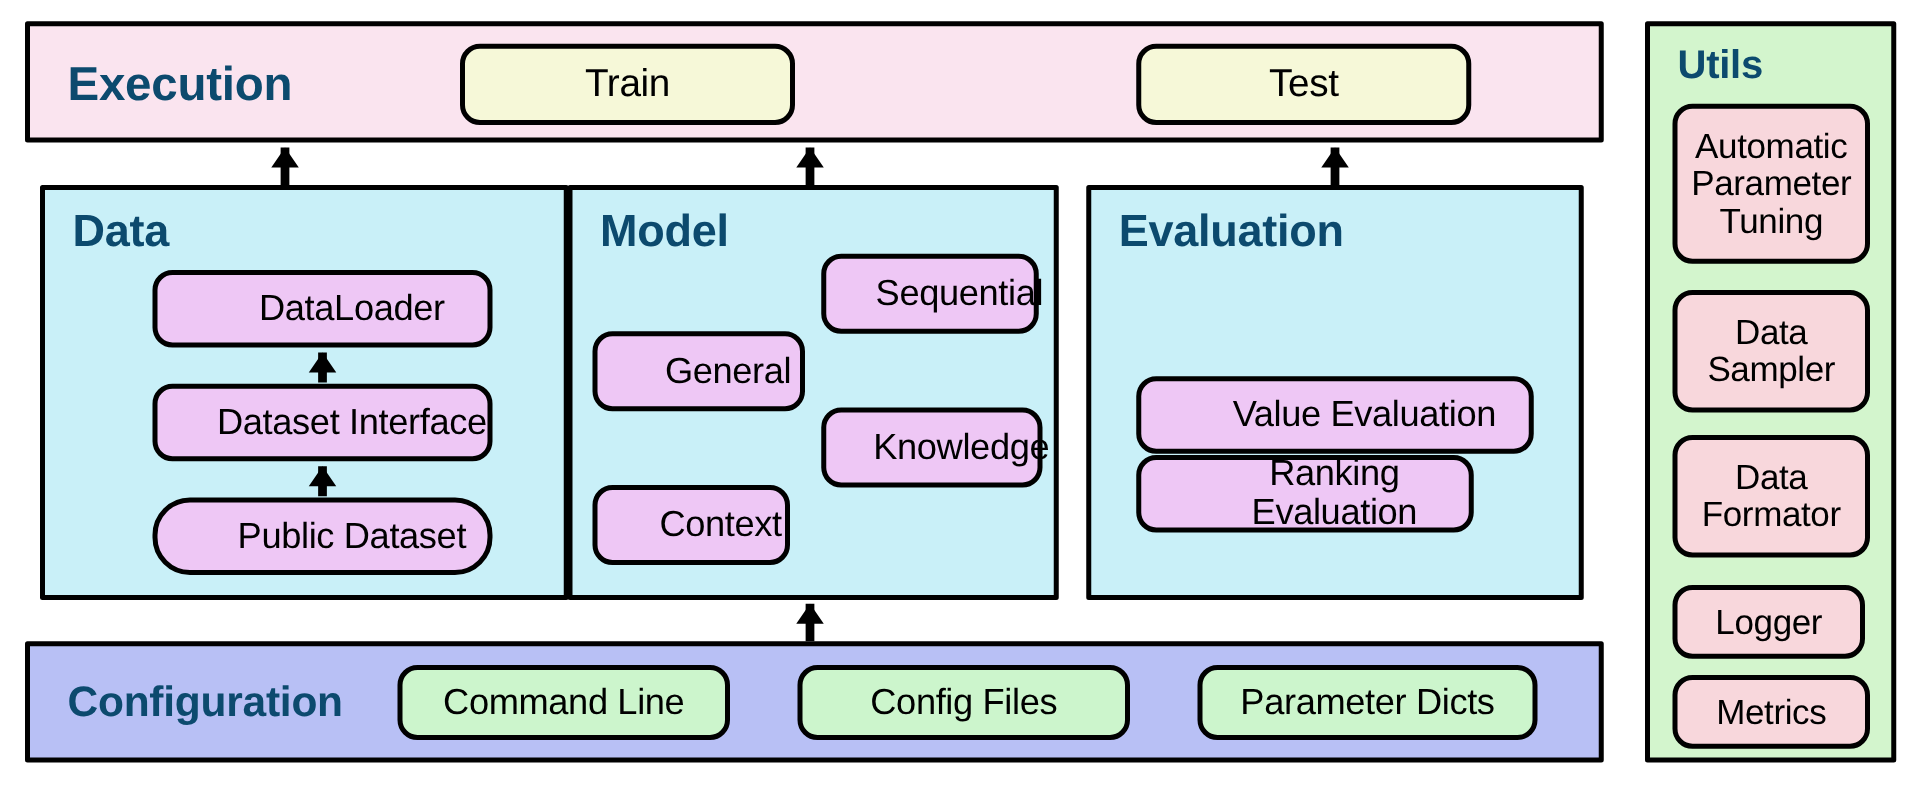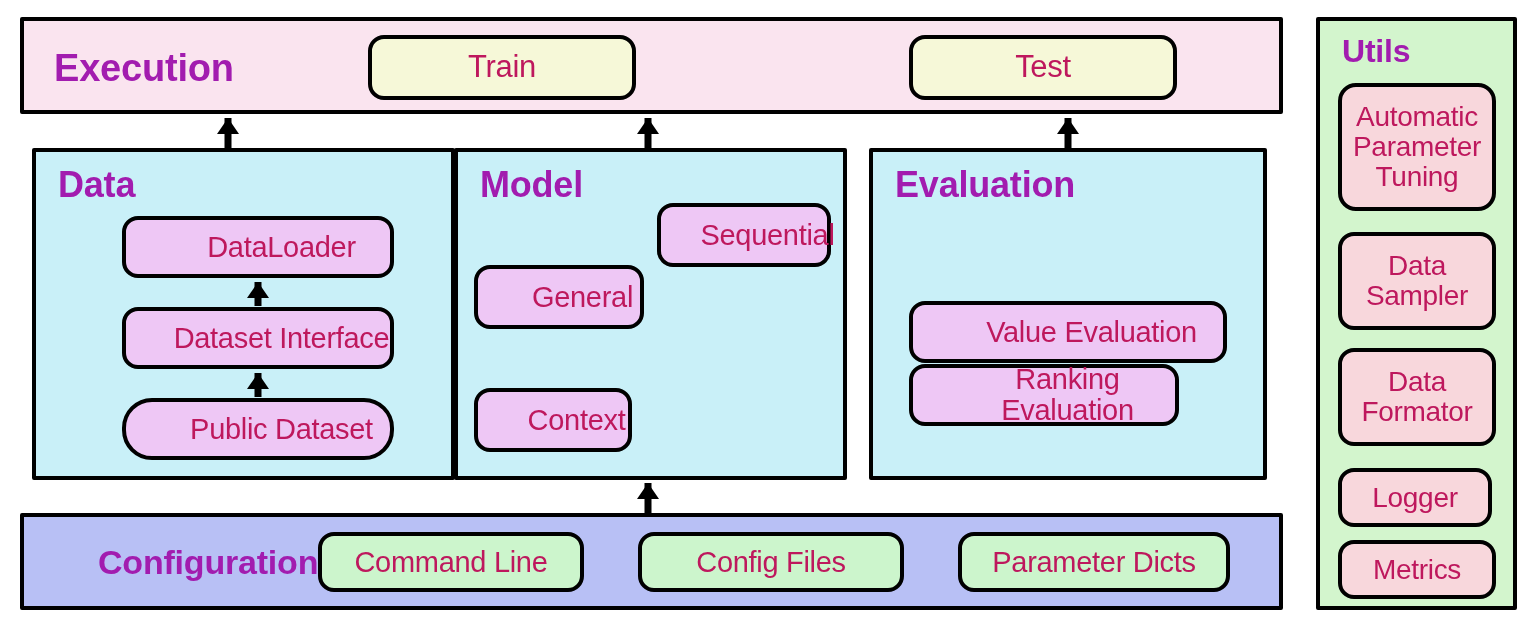--- a/index.html
+++ b/index.html
@@ -24,36 +24,36 @@
   
   .panel {
     position: absolute;
     box-sizing: border-box;
     border: 4px solid #000000;
     border-radius: 2px;
   }
   .panel-title {
     position: absolute;
     font-weight: bold;
-    color: #a21caf;
+    color: #0c4a6e;
     white-space: nowrap;
     letter-spacing: -0.2px;
   }
 
   
   .node {
     position: absolute;
     box-sizing: border-box;
     border: 4px solid #000000;
     border-radius: 16px;
     display: flex;
     align-items: center;
     justify-content: center;
     text-align: center;
-    color: #be185d;
+    color: #000000;
     line-height: 1.06;
     white-space: pre-line;
     letter-spacing: -0.3px;
   }
 
   
   .bg-exec    { background: #fae4ef; }
   .bg-section { background: #c9f0f8; }
   .bg-config  { background: #b8c0f5; }
   .bg-utils   { background: #d3f5cd; }
@@ -136,51 +136,52 @@
   <div class="node node-violet" style="left:122px; top:398px; width:272px; height:62px; font-size:29px;border-radius:30px;">Public Dataset</div>
 
   <div class="panel bg-section" style="left:454px; top:148px; width:393px; height:332px;">
     <div class="panel-title" style="left:22px; top:12px; font-size:36px;">Model</div>
   </div>
 
   <div class="node node-violet" style="left:657px; top:203px; width:174px; height:64px; font-size:29px;">Sequential</div>
 
   <div class="node node-violet" style="left:474px; top:265px; width:170px; height:64px; font-size:29px;">General</div>
 
+  <div class="node node-violet" style="left:657px; top:326px; width:177px; height:64px; font-size:29px;">Knowledge</div>
 
   <div class="node node-violet" style="left:474px; top:388px; width:158px; height:64px; font-size:29px;">Context</div>
 
   <div class="panel bg-section" style="left:869px; top:148px; width:398px; height:332px;">
     <div class="panel-title" style="left:22px; top:12px; font-size:36px;">Evaluation</div>
   </div>
 
   <div class="node node-violet" style="left:909px; top:266px; width:318px; height:62px; font-size:29px;margin-top:35px;">Value Evaluation</div>
 
   <div class="node node-violet" style="left:909px; top:364px; width:270px; height:62px; font-size:29px;">Ranking Evaluation</div>
 
   <div class="arrow" style="left:648px; top:483px; height:30px;">
     <div class="shaft" style="height:30px;"></div>
     <div class="head"></div>
   </div>
 
   <div class="panel bg-config" style="left:20px; top:513px; width:1263px; height:97px;">
-    <div class="panel-title" style="left:30px; top:26px; font-size:34px;margin-left:44px;">Configuration</div>
+    <div class="panel-title" style="left:30px; top:26px; font-size:34px;">Configuration</div>
   </div>
 
   <div class="node node-green" style="left:318px; top:532px; width:266px; height:60px; font-size:29px;">Command Line</div>
 
   <div class="node node-green" style="left:638px; top:532px; width:266px; height:60px; font-size:29px;">Config Files</div>
 
   <div class="node node-green" style="left:958px; top:532px; width:272px; height:60px; font-size:29px;">Parameter Dicts</div>
 
   <div class="panel bg-utils" style="left:1316px; top:17px; width:201px; height:593px;">
     <div class="panel-title" style="left:22px; top:12px; font-size:32px;">Utils</div>
   </div>
 
-  <div class="node node-pink" style="left:1338px; top:83px; width:158px; height:128px; font-size:28px;border-radius:18px;">Automatic
+  <div class="node node-pink" style="left:1338px; top:83px; width:158px; height:128px; font-size:28px;">Automatic
 Parameter
 Tuning</div>
 
   <div class="node node-pink" style="left:1338px; top:232px; width:158px; height:98px; font-size:28px;">Data
 Sampler</div>
 
   <div class="node node-pink" style="left:1338px; top:348px; width:158px; height:98px; font-size:28px;">Data
 Formator</div>
 
   <div class="node node-pink" style="left:1338px; top:468px; width:154px; height:59px; font-size:28px;">Logger</div>

